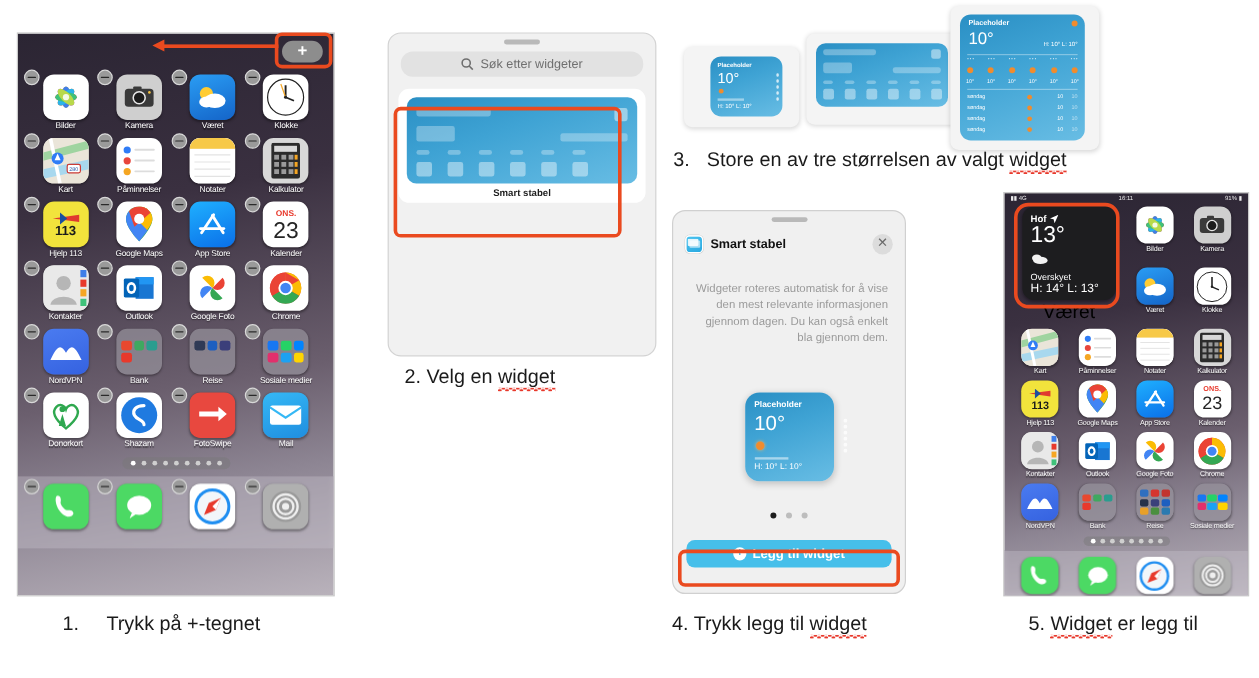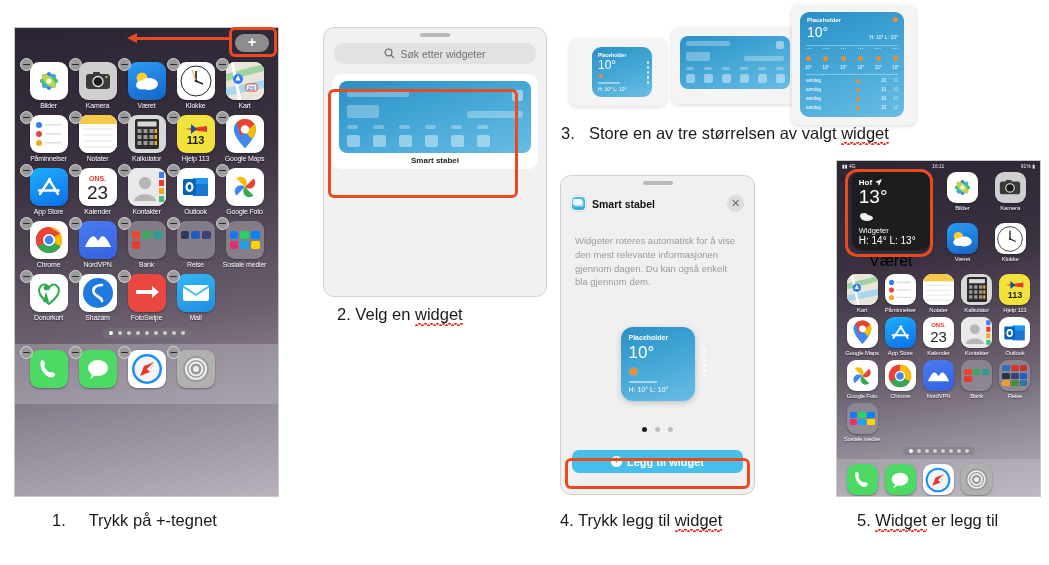--- a/index.html
+++ b/index.html
@@ -17,21 +17,21 @@
   .phone {
     position: absolute;
     background: linear-gradient(170deg,#2b2533 0%,#3a3040 30%,#6b5f6e 62%,#8d8593 78%,#b9b2bb 100%);
     overflow: hidden;
     border: 1px solid #c9c9c9;
   }
   .statusbar {
     height: 9px; display:flex; align-items:center; justify-content:space-between;
     padding: 0 5px; color:#fff; font-size:5px; opacity:.9;
   }
-  .grid { display:grid; grid-template-columns: repeat(5,1fr); }
+  .grid { display:grid; grid-template-columns: repeat(4,1fr); }
   .app { display:flex; flex-direction:column; align-items:center; position:relative; }
   .app .ic {
     width: 38px; height: 38px; border-radius: 9px;
     background:#eee; position:relative; overflow:hidden;
     box-shadow: 0 1px 2px rgba(0,0,0,.35);
     display:flex; align-items:center; justify-content:center;
   }
   .app .lbl {
     color:#fff; font-size:7px; margin-top:2px; text-shadow:0 1px 1px rgba(0,0,0,.6);
     white-space:nowrap; letter-spacing:-.2px;
@@ -100,21 +100,21 @@
 
   
   .p4sheet { position:absolute; background:#f0f0f0; border:1px solid #d0d0d0; overflow:hidden; }
   .p4head { display:flex; align-items:center; gap:6px; padding:10px 10px 0; }
   .p4icon { width:15px; height:15px; border-radius:4px;
             background:linear-gradient(150deg,#49c3f0,#2aa9e0); border:1.5px solid #fff;
             box-shadow:0 0 0 .5px #cfcfcf; position:relative; }
   .p4title { font-size:10.5px; font-weight:bold; color:#111; }
   .p4close { margin-left:auto; width:17px; height:17px; border-radius:50%; background:#dcdcdc;
              color:#6a6a6a; font-size:11px; line-height:16px; text-align:center; }
-  .p4desc { color:#9a9a9a; font-size:9.5px; line-height:1.45; text-align:left; padding:0 14px; }
+  .p4desc { color:#9a9a9a; font-size:9.5px; line-height:1.45; text-align:right; padding:0 14px; }
   .addbtn {
     background:#46bfea; border-radius:7px; color:#fff; font-size:11px; font-weight:bold;
     height:23px; display:flex; align-items:center; justify-content:center; gap:5px;
   }
   .plusglyph { width:11px; height:11px; border-radius:50%; background:#fff; color:#46bfea;
                font-size:10px; line-height:10.5px; text-align:center; font-weight:bold; }
   .cdots { display:flex; gap:8px; justify-content:center; }
   .cdots i { width:5px; height:5px; border-radius:50%; background:#bdbdbd; display:block; }
   .cdots i.on { background:#1d1d1d; }
 
@@ -762,21 +762,21 @@
             <span style="font-size:8px;font-weight:bold;">Hof</span>
             <svg width="7" height="7" viewBox="0 0 7 7">
                 <path d="M7 0 L0 3 L3 3.8 L3.8 7 Z" fill="#fff"></path>
               </svg>
           </div>
           <div style="font-size:19px;font-weight:300;line-height:21px;margin-top:-1px;">13°</div>
           <svg width="15" height="9" viewBox="0 0 15 9" style="margin-top:1px;">
             <ellipse cx="8" cy="6" rx="6" ry="3" fill="#f2f2f2"></ellipse>
               <ellipse cx="5" cy="4" rx="4" ry="3" fill="#f2f2f2"></ellipse>
           </svg>
-          <div style="font-size:7.5px;margin-top:1px;">Widgeter</div>
+          <div style="font-size:7.5px;margin-top:1px;">Overskyet</div>
           <div style="font-size:10px;">H: 14° L: 13°</div>
         </div>
         <div class="lbl" style="margin-top:2px;">Været</div>
       </div>
       <div style="width:50%;display:grid;grid-template-columns:repeat(2,1fr);row-gap:4px;">
         <div class="app">
           <div class="ic" style="width:31px;height:31px;background:#fff;">
             <svg width="25" height="25" viewBox="0 0 30 30">
               <g transform="translate(15,15)">
                 <ellipse rx="4" ry="9" fill="#f7c948"></ellipse>

